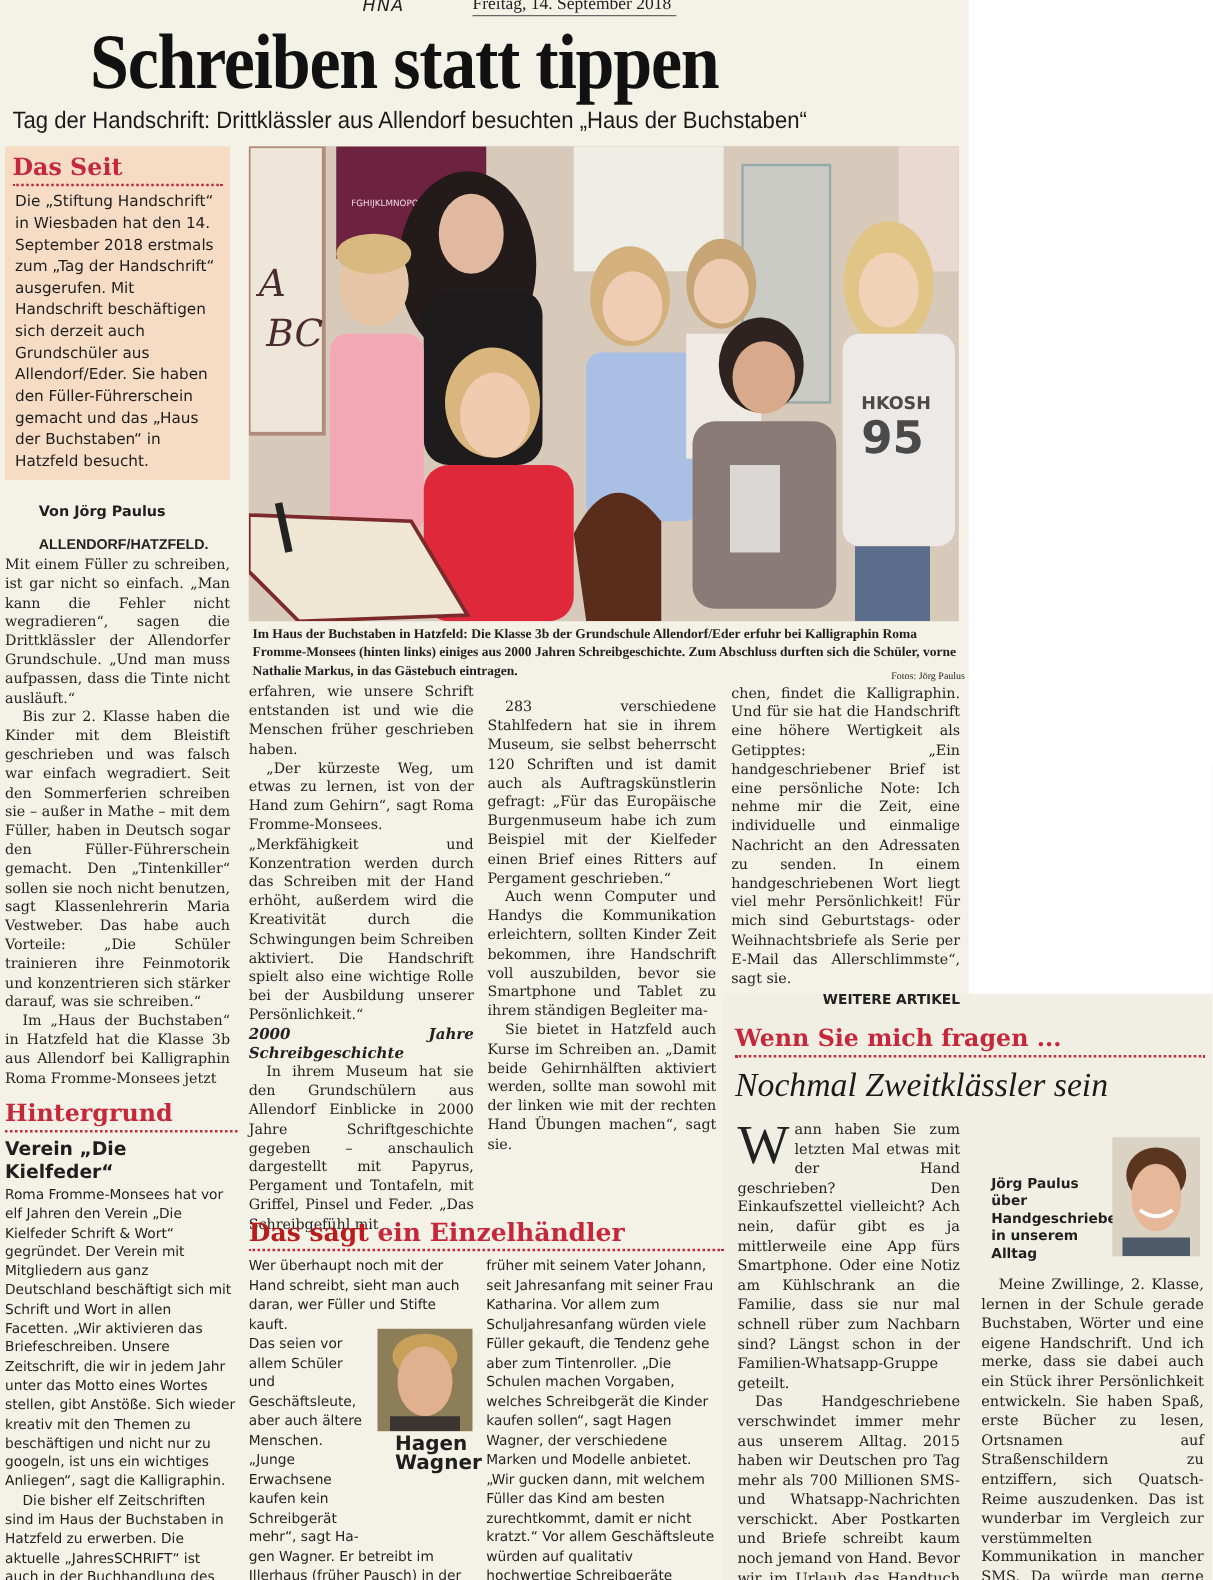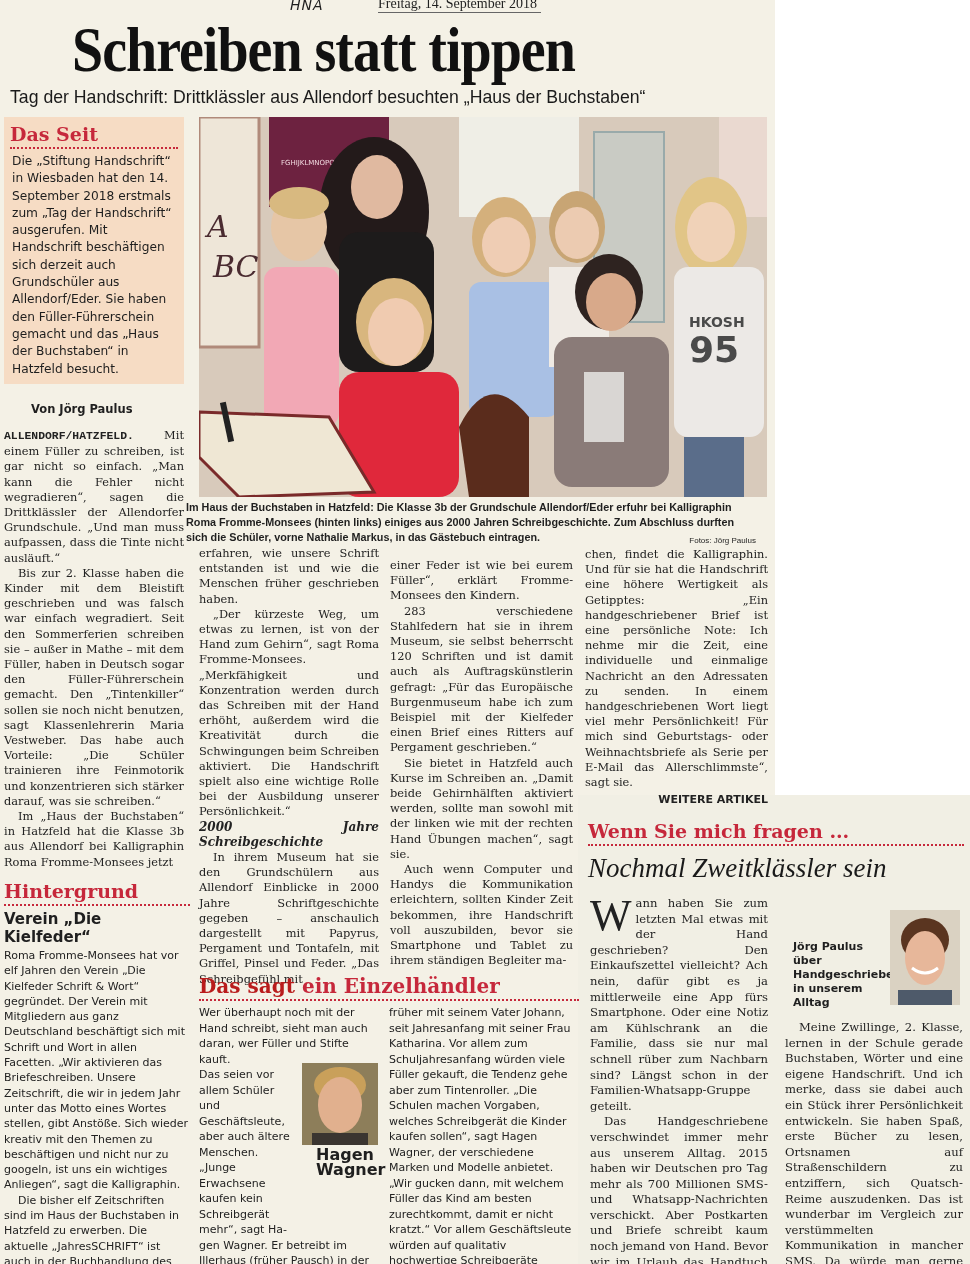--- a/index.html
+++ b/index.html
@@ -43,28 +43,28 @@
     font-size:19px; line-height:22px;
   }
   .dots { border-bottom:2px dotted #c6283b; height:0; margin:2px 0 4px 0; }
   .thema-box .box-title { margin:6px 0 0 6px; }
   .thema-box .dots { margin:2px 6px 4px 6px; }
   .thema-text { margin:0 6px 16px 8px; font-family:"DejaVu Sans", sans-serif; font-size:12.2px; line-height:17.3px; color:#1e1e1e; }
   .col { position:absolute; font-family:"DejaVu Serif", serif; font-size:11.4px; line-height:15.2px; text-align:justify; hyphens:manual; color:#222; }
   .col p { margin:0; text-indent:14px; }
   .col p.noindent { text-indent:0; }
   .byline { position:absolute; left:4px; top:402px; font-family:"DejaVu Sans", sans-serif; font-weight:bold; font-size:11.5px;margin-left:27px; }
-  .dateline { font-family:Liberation Mono, monospace; font-weight:bold; }
+  .dateline { font-family:Liberation Sans, sans-serif; font-weight:bold;margin-left:27px; }
   .photo {
     position:absolute; left:199px; top:117px; width:568px; height:380px;
     overflow:hidden; background:#d9cbbd;
   }
   .caption {
-    position:absolute; left:186px; top:500px; width:570px;
-    font-family:Liberation Sans, sans-serif; font-weight:bold; font-size:10.8px; line-height:15px; color:#1f1f1f;
+    position:absolute; left:202px; top:500px; width:570px;
+    font-family:Liberation Serif, serif; font-weight:bold; font-size:10.8px; line-height:15px; color:#1f1f1f;
   }
   .caption .credit { font-weight:normal; font-size:8px; float:right; margin-top:3px; }
   .subheading { font-style:italic; font-weight:bold; font-size:12px; margin:6px 0 4px 0; text-indent:0 !important; }
   .weitere { font-family:"DejaVu Sans", sans-serif; font-weight:bold; font-size:11px; text-align:right; margin-top:2px; }
   .hinter-box { position:absolute; left:4px; top:880px; width:186px; }
   .hinter-box .box-title { font-size:19px; }
   .hinter-sub { font-family:"DejaVu Sans", sans-serif; font-weight:bold; font-size:15px; line-height:18px; margin:0 0 2px 0; }
   .hinter-text { font-family:"DejaVu Sans", sans-serif; font-size:11px; line-height:15.3px; color:#222; }
   .hinter-text p { margin:0; }
   .hinter-text p + p { text-indent:14px; }
@@ -167,24 +167,23 @@
 </div>
 
 <div class="col" style="left:199px; top:546px; width:180px;">
   <p class="noindent">erfahren, wie unsere Schrift entstanden ist und wie die Menschen früher geschrieben haben.</p>
   <p>„Der kürzeste Weg, um etwas zu lernen, ist von der Hand zum Gehirn“, sagt Roma Fromme-Monsees. „Merkfähigkeit und Konzentration werden durch das Schreiben mit der Hand erhöht, außerdem wird die Kreativität durch die Schwingungen beim Schreiben aktiviert. Die Handschrift spielt also eine wichtige Rolle bei der Ausbildung unserer Persönlichkeit.“</p>
   <p class="subheading">2000 Jahre Schreibgeschichte</p>
   <p>In ihrem Museum hat sie den Grundschülern aus Allendorf Einblicke in 2000 Jahre Schriftgeschichte gegeben – anschaulich dargestellt mit Papyrus, Pergament und Tontafeln, mit Griffel, Pinsel und Feder. „Das Schreibgefühl mit</p>
 </div>
 
 <div class="col" style="left:390px; top:558px; width:183px;">
-  <p class="noindent">einer Feder ist wie bei eurem Füller“, erklärt Fromme-Monsees den Kindern.</p>
   <p>283 verschiedene Stahlfedern hat sie in ihrem Museum, sie selbst beherrscht 120 Schriften und ist damit auch als Auftragskünstlerin gefragt: „Für das Europäische Burgenmuseum habe ich zum Beispiel mit der Kielfeder einen Brief eines Ritters auf Pergament geschrieben.“</p>
+  <p>Auch wenn Computer und Handys die Kommunikation erleichtern, sollten Kinder Zeit bekommen, ihre Handschrift voll auszubilden, bevor sie Smartphone und Tablet zu ihrem ständigen Begleiter ma-</p>
   <p>Sie bietet in Hatzfeld auch Kurse im Schreiben an. „Damit beide Gehirnhälften aktiviert werden, sollte man sowohl mit der linken wie mit der rechten Hand Übungen machen“, sagt sie.</p>
-  <p>Auch wenn Computer und Handys die Kommunikation erleichtern, sollten Kinder Zeit bekommen, ihre Handschrift voll auszubilden, bevor sie Smartphone und Tablet zu ihrem ständigen Begleiter ma-</p>
 </div>
 
 <div class="col" style="left:585px; top:547px; width:183px;">
   <p class="noindent">chen, findet die Kalligraphin. Und für sie hat die Handschrift eine höhere Wertigkeit als Getipptes: „Ein handgeschriebener Brief ist eine persönliche Note: Ich nehme mir die Zeit, eine individuelle und einmalige Nachricht an den Adressaten zu senden. In einem handgeschriebenen Wort liegt viel mehr Persönlichkeit! Für mich sind Geburtstags- oder Weihnachtsbriefe als Serie per E-Mail das Allerschlimmste“, sagt sie.</p>
   <div class="weitere">WEITERE ARTIKEL</div>
 </div>
 
 <div class="hinter-box">
   <div class="box-title">Hintergrund</div>
   <div class="dots"></div>

